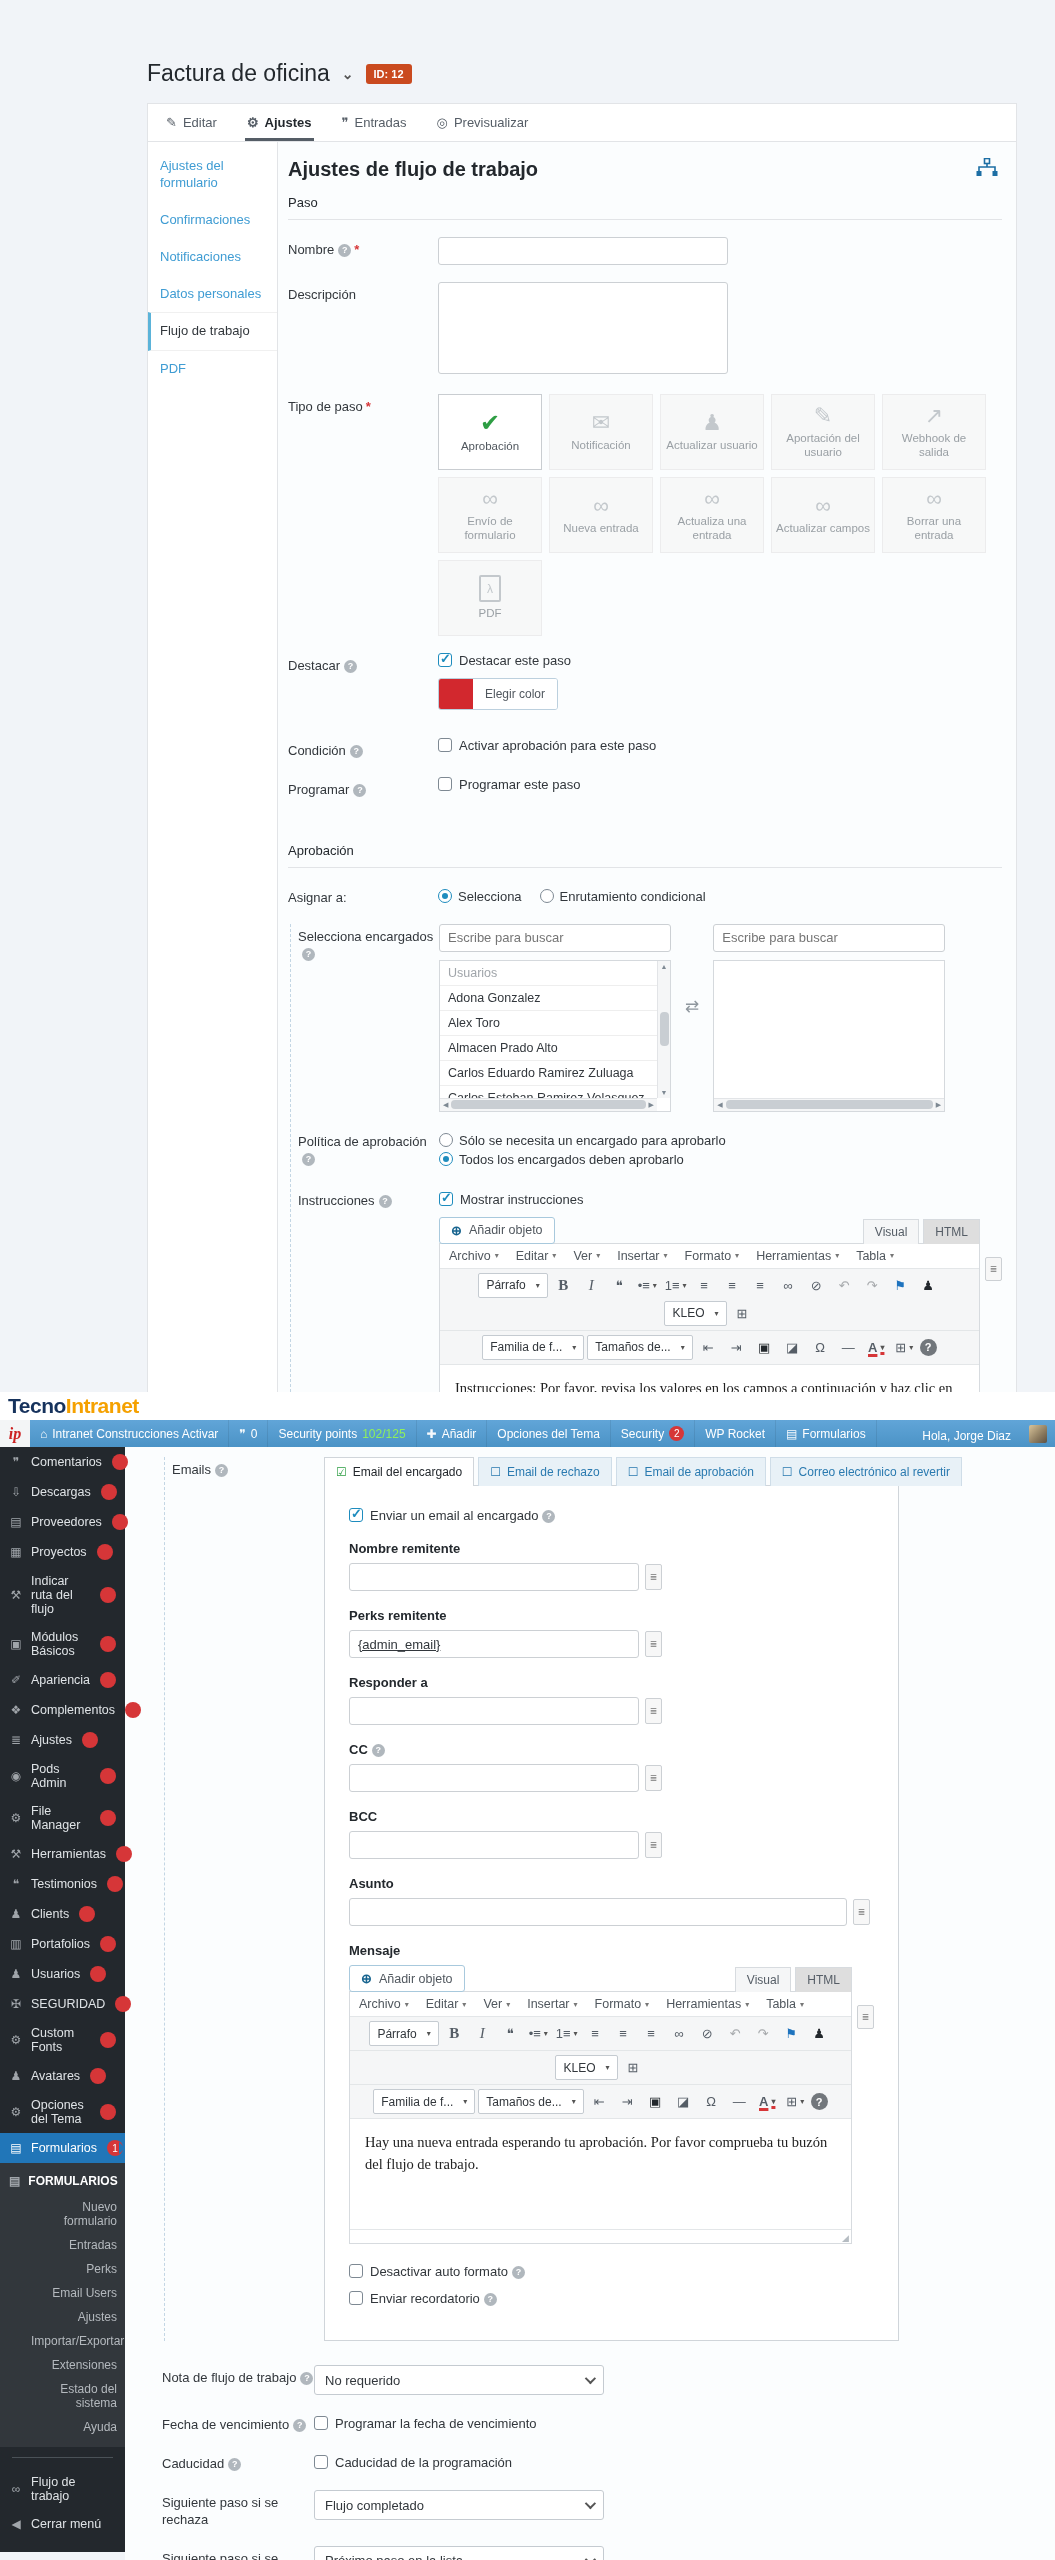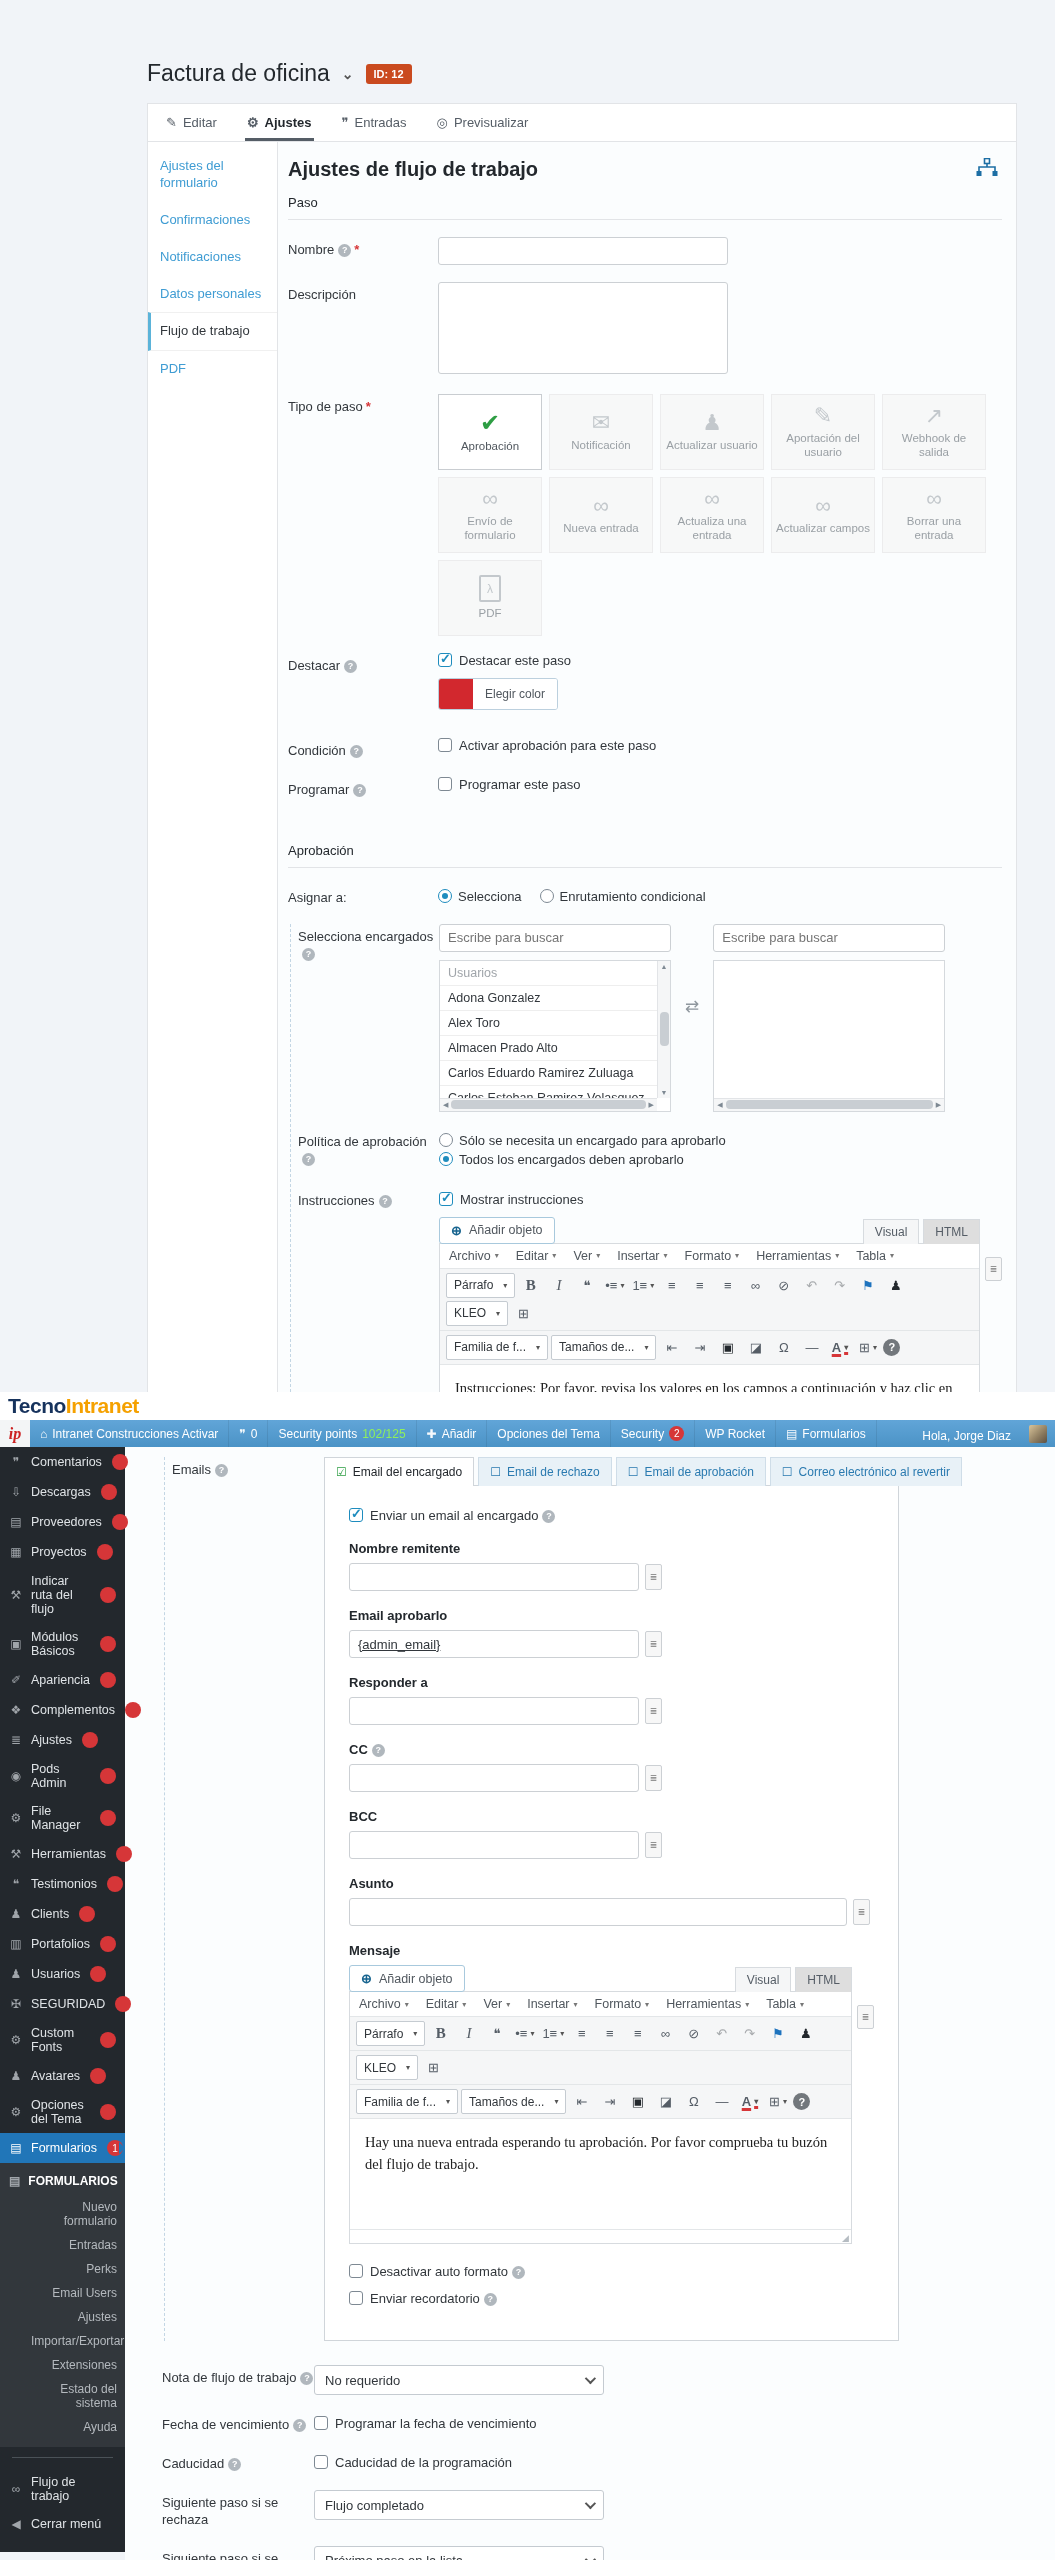--- a/index.html
+++ b/index.html
@@ -77,21 +77,21 @@
   .media-btn .ic { color:#17648f; font-weight:bold; font-size:13px; }
   .ed-head { display:flex; justify-content:space-between; align-items:flex-end; margin-top:10px; }
   .mode-tabs { display:flex; }
   .mtab { padding:5px 11px; font-size:12px; color:#555d66; background:#dedede; border:1px solid #d7dbdf; border-bottom:none; margin-left:4px; cursor:pointer; }
   .mtab.active { background:#f5f6f7; }
   .editor-wrap { position:relative; padding-right:22px; }
   .editor { border:1px solid #d7dbdf; background:#fff; margin-top:-1px; }
   .menubar { border-bottom:1px solid #e3e6e8; background:#fff; padding:5px 9px; display:flex; gap:17px; }
   .menu-item { display:flex; align-items:center; gap:4px; color:#50575e; font-size:12.5px; cursor:pointer; }
   .menu-item .car { font-size:8px; color:#777; }
-  .toolbar { padding:4px 6px; border-bottom:1px solid #e3e6e8; background:#f5f6f7; display:flex; flex-wrap:wrap; gap:3px; align-items:center; }
+  .toolbar { padding:4px 6px; border-bottom:1px solid #e3e6e8; background:#f5f6f7; display:flex; flex-wrap:wrap; gap:3px; align-items:center;justify-content:center; }
   .tsel { height:25px; border:1px solid #c5cbd1; background:#fff; border-radius:2px; padding:0 7px; font-size:12px; color:#32373c; display:inline-flex; align-items:center; gap:10px; cursor:pointer; }
   .tsel .car { font-size:8px; color:#555; }
   .tbtn { min-width:25px; height:25px; display:inline-flex; align-items:center; justify-content:center; font-size:13px; color:#555d66; cursor:pointer; border-radius:2px; padding:0 2px; }
   .tbtn.b { font-weight:bold; font-family:"Liberation Serif",serif; font-size:15px; }
   .tbtn.i { font-style:italic; font-family:"Liberation Serif",serif; font-size:15px; }
   .tbtn.blue { color:#1e73be; }
   .tbtn.dark { color:#23282d; }
   .tbtn.dim { color:#a7aaad; }
   .tbtn.acolor { text-decoration:underline; text-decoration-color:#d63638; text-decoration-thickness:3px; font-weight:bold; }
   .tbtn.circ { width:17px; min-width:17px; height:17px; border-radius:50%; background:#72777c; color:#fff; font-size:11px; font-weight:bold; }
@@ -712,21 +712,21 @@
               </div>
             <div class="epanel-body">
               <div style="margin:4px 0 18px"><span class="cb checked"></span><span>Enviar un email al encargado</span><span class="help">?</span></div>
 
               <div class="fld-label">Nombre remitente</div>
               <div class="fld-row">
                   <input class="tinput" style="width: 290px;">
                   <span class="mtag-btn">≣</span>
                 </div>
 
-              <div class="fld-label">Email aprobarlo</div>
+              <div class="fld-label">Perks remitente</div>
               <div class="fld-row">
                   <input class="tinput" style="width: 290px; text-decoration: underline;" value="{admin_email}">
                   <span class="mtag-btn">≣</span>
                 </div>
 
               <div class="fld-label">Responder a</div>
               <div class="fld-row">
                   <input class="tinput" style="width: 290px;">
                   <span class="mtag-btn">≣</span>
                 </div>

